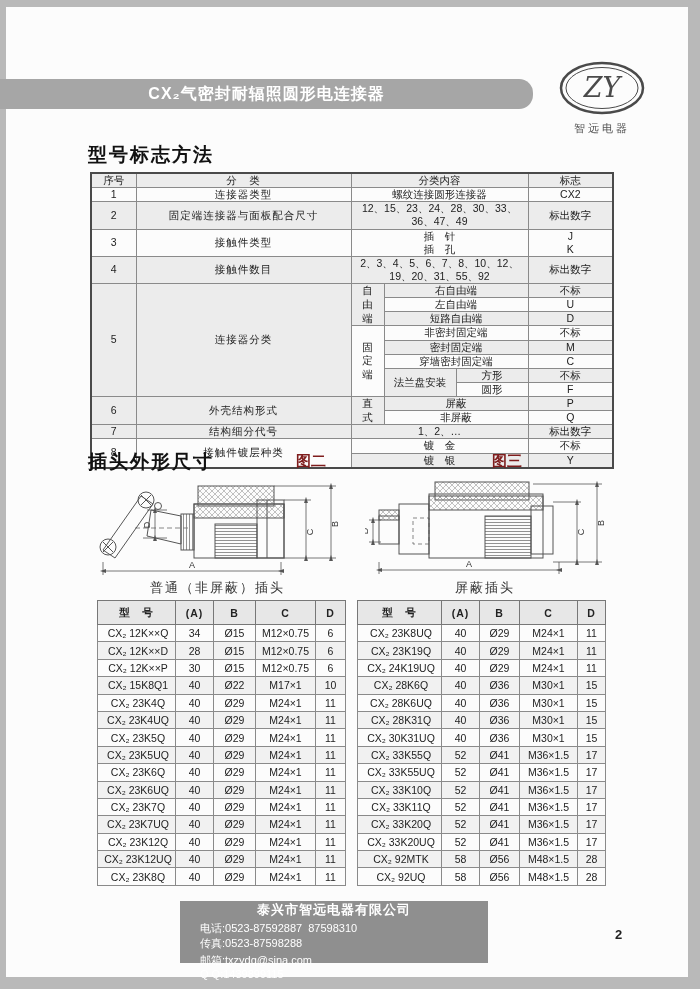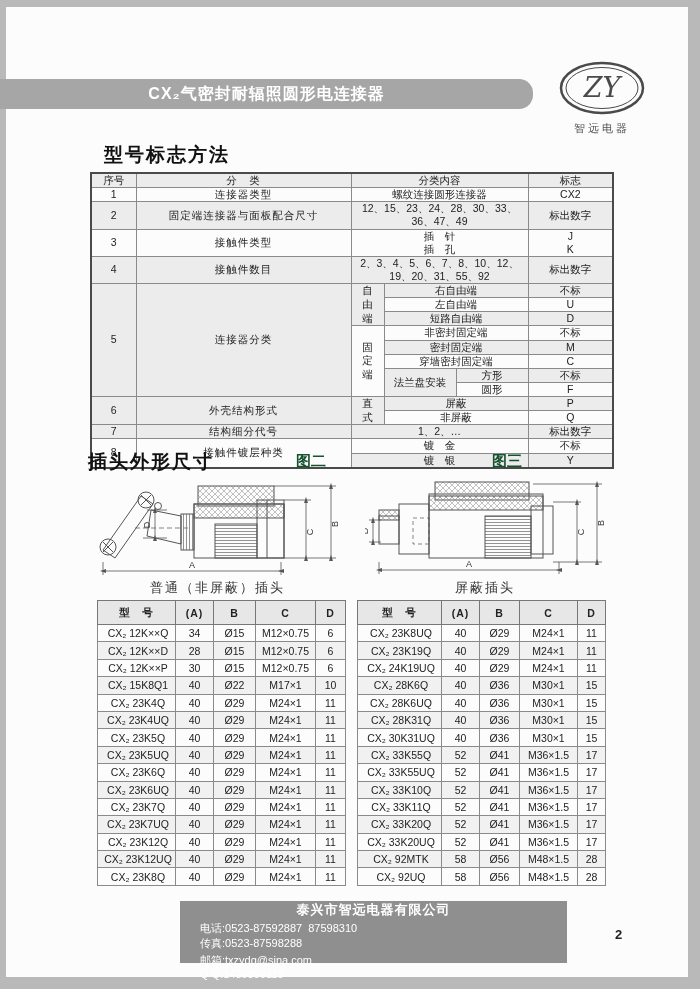--- a/index.html
+++ b/index.html
@@ -11,23 +11,23 @@
   
   .titlebar{
     position:absolute;left:0;top:79px;width:533px;height:30px;background:#a6a6a6;
     border-radius:0 14px 14px 0;color:#fff;font-weight:bold;font-size:16px;letter-spacing:1px;
     display:flex;align-items:center;justify-content:center;
   }
   .logo{position:absolute;left:552px;top:60px;width:100px;text-align:center;}
   .logo-sub{margin-top:1px;font-size:11px;letter-spacing:3px;color:#555;}
   
   .sec-title{position:absolute;margin:0;font-size:19px;font-weight:bold;color:#111;letter-spacing:2px;}
-  #sec1-title{left:88px;top:142px;margin-left:16px;}
+  #sec1-title{left:88px;top:142px;}
   #sec2-title{left:88px;top:449px;}
-  .figlab{position:absolute;top:452px;font-size:15px;font-weight:bold;color:#14532d;}
+  .figlab{position:absolute;top:452px;font-size:15px;font-weight:bold;color:#7f1d1d;}
   #fig2-label{left:296px;}
   #fig3-label{left:477px;margin-left:15px;}
   
   table.spec{
     position:absolute;left:90px;top:172px;width:522px;border-collapse:collapse;table-layout:fixed;
     font-size:10.5px;line-height:1.25;color:#222;text-align:center;border:2px solid #4a4a4a;
   }
   .spec td{border:1px solid #8a8a8a;padding:0 2px;height:12.5px;overflow:hidden;}
   .spec tr.sub td{height:13px;}
   .spec tr.shade{background:#ececec;}
@@ -46,21 +46,21 @@
     font-size:10.5px;color:#222;border:1.5px solid #555;
   }
   #tbl-left{left:97px;}
   #tbl-right{left:357px;}
   .dim th{height:21px;background:#e7e7e7;border:1px solid #777;font-weight:bold;letter-spacing:1px;}
   .dim td{height:16.4px;border:1px solid #8a8a8a;text-align:center;padding:0 2px;overflow:hidden;}
   .dim td:first-child{text-align:center;padding-left:5px;}
   .dim tbody tr:nth-child(even){background:#f1f1f1;}
   
   .footer{
-    position:absolute;left:180px;top:901px;width:387px;height:62px;background:#8f8f8f;color:#fff;
+    position:absolute;left:180px;top:901px;width:308px;height:62px;background:#8f8f8f;color:#fff;
     display:flex;flex-direction:column;justify-content:space-between;gap:2px;font-size:11px;
   }
   .f-company{text-align:center;font-weight:bold;font-size:13px;letter-spacing:1px;}
   .f-row{display:flex;justify-content:space-between;padding:0 20px;white-space:pre;flex-direction:column;}
   .pagenum{position:absolute;left:615px;top:927px;font-size:13px;font-weight:bold;color:#222;}
 </style>
 </head>
 <body>
 
 <div class="paper"></div>

